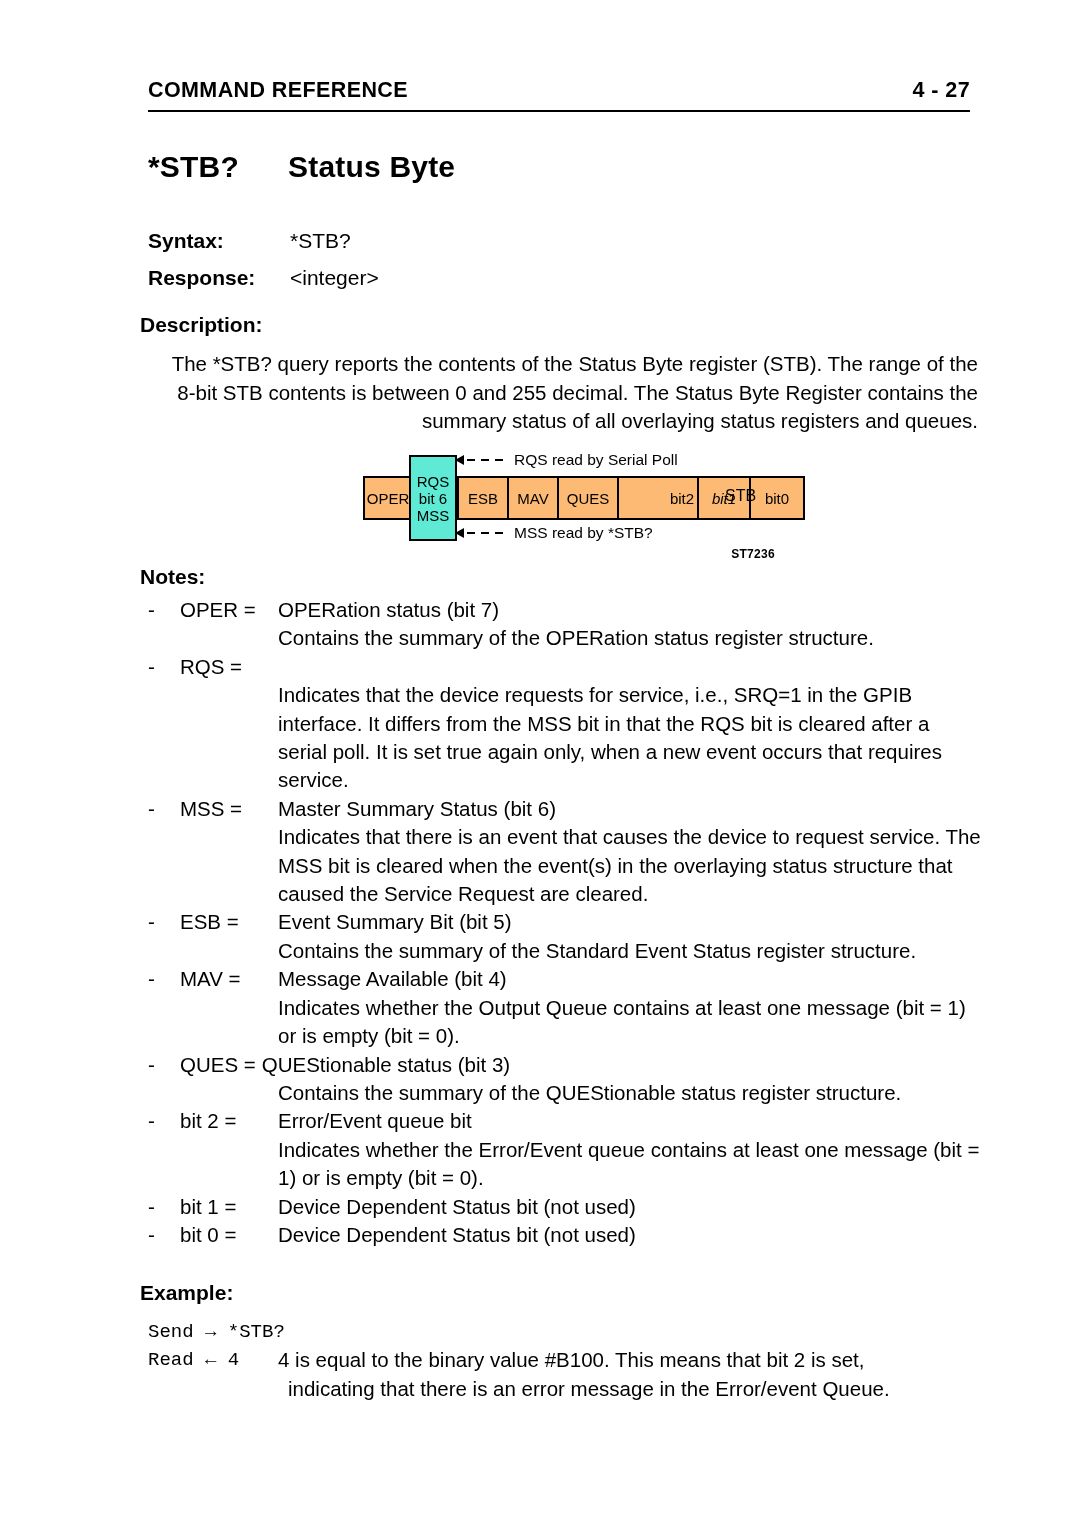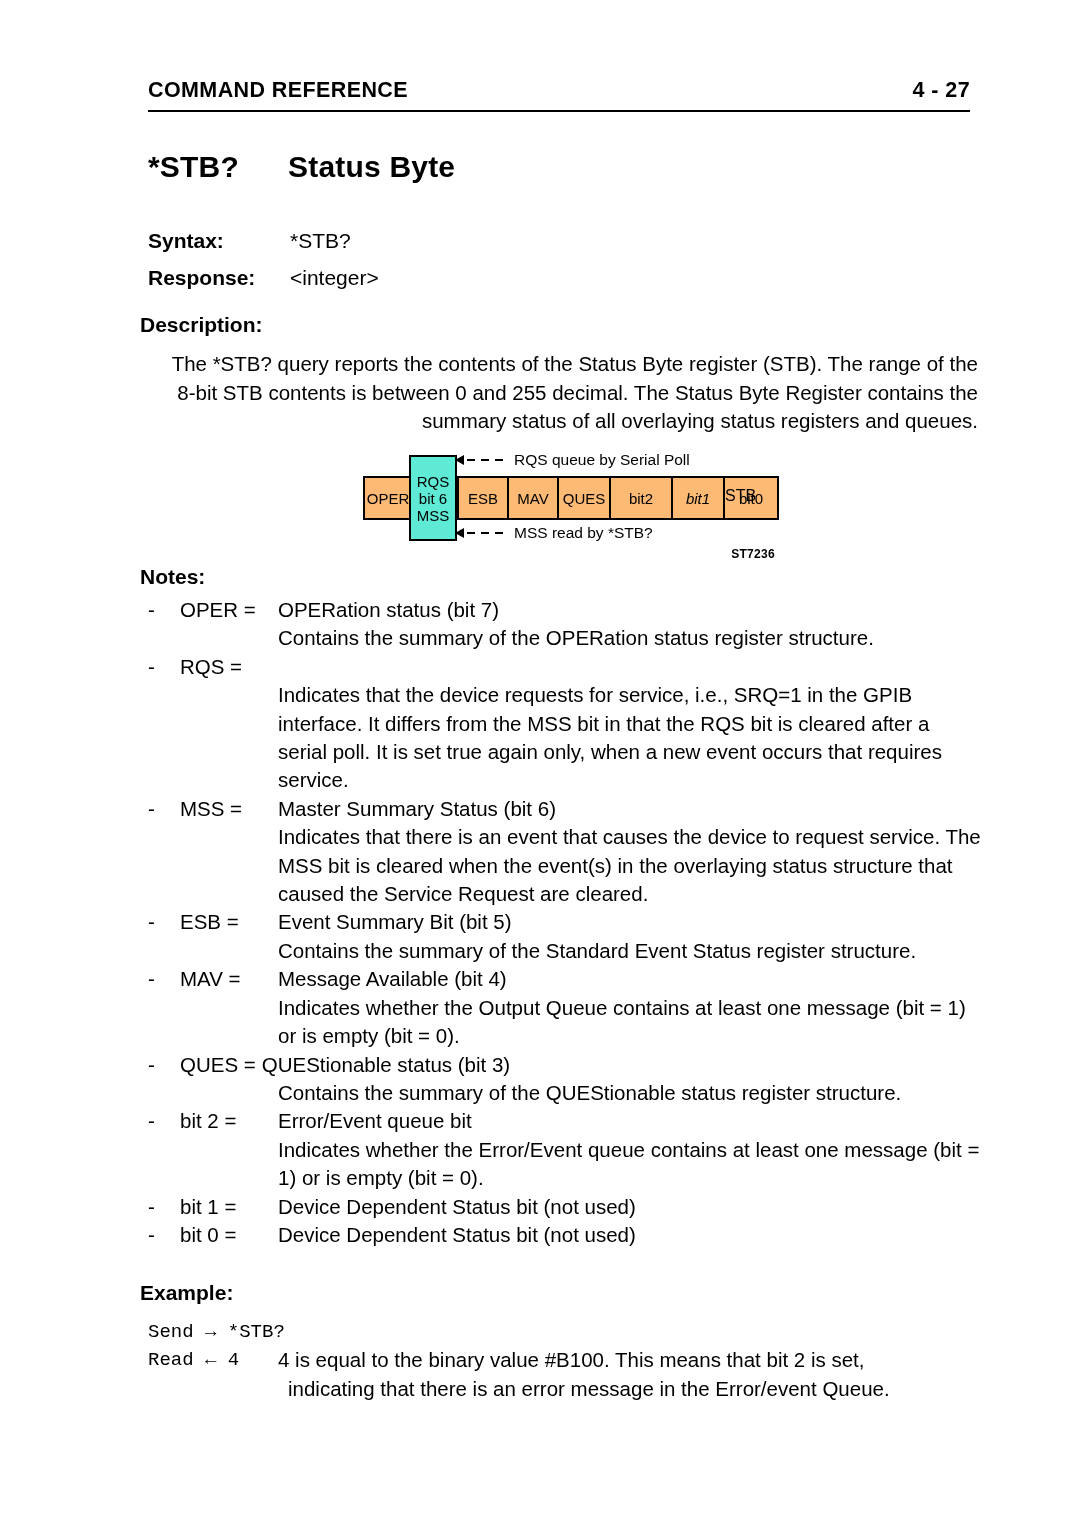--- a/index.html
+++ b/index.html
@@ -123,22 +123,22 @@
     font-size: 15px;
     line-height: 1;
     padding: 0 2px;
     white-space: nowrap;
   }
   .cell:last-child { border-right: none; }
   .c-oper { width: 48px; }
   .c-gap  { width: 46px; }
   .c-esb  { width: 50px; }
   .c-mav  { width: 50px; }
-  .c-ques { width: 52px; }
-  .c-bit2 { width: 62px; }
+  .c-ques { width: 60px; }
+  .c-bit2 { width: 32px; margin-left: 48px; }
   .c-bit1 { width: 52px; font-style: italic; }
   .c-bit0 { width: 52px; }
 
   .rqs-box {
     position: absolute;
     left: 54px;
     top: 12px;
     width: 48px;
     height: 86px;
     border: 2px solid #000;
@@ -299,21 +299,21 @@
       <span>RQS</span>
       <span>bit 6</span>
       <span>MSS</span>
     </div>
 
     <div class="stb-label">STB</div>
 
     <div class="ann ann-top">
       <span class="arrowhead"></span>
       <span class="dashes"></span>
-      <span>RQS queue by Serial Poll</span>
+      <span>RQS read by Serial Poll</span>
     </div>
 
     <div class="ann ann-bottom">
       <span class="arrowhead"></span>
       <span class="dashes"></span>
       <span>MSS read by *STB?</span>
     </div>
 
     <div class="fig-id" style="left:auto; right:0;">ST7236</div>
   </div>

